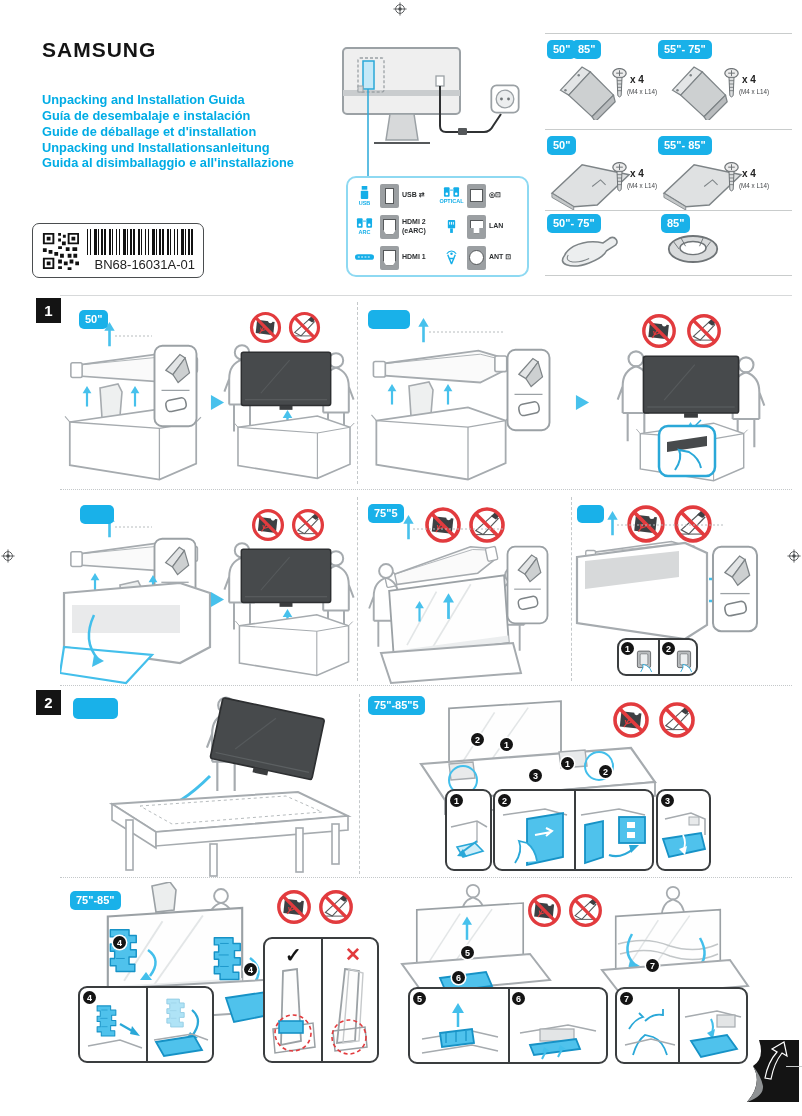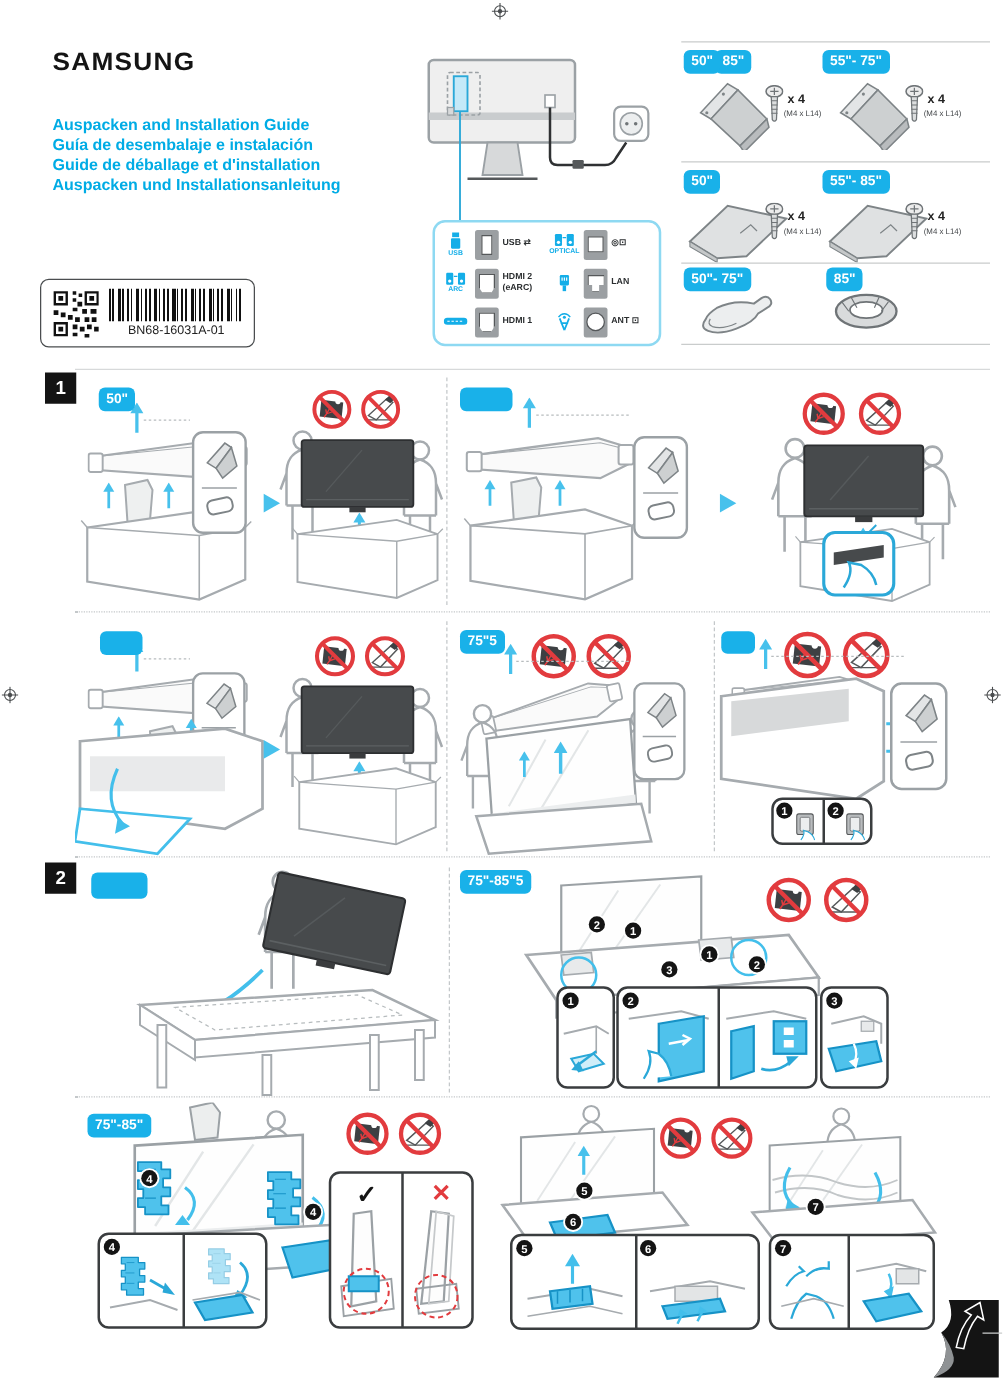--- a/index.html
+++ b/index.html
@@ -7,21 +7,21 @@
         font-family:"Liberation Sans",sans-serif;color:#222}
   .abs{position:absolute}
   
   .logo{font-size:21px;font-weight:800;letter-spacing:1px;color:#141414;transform:scaleY(.95)}
   .titles p{margin:0;font-size:12.8px;font-weight:bold;color:#00ace5;line-height:1.24}
   .labelbox{border:1.5px solid #4a4d4f;border-radius:7px;display:flex;align-items:center;gap:8px;
             padding:5px 8px;box-sizing:border-box;background:#fff}
   .barcode{width:108px;height:26px;background:repeating-linear-gradient(90deg,
            #111 0 1.5px,#fff 1.5px 3px,#111 3px 4.5px,#fff 4.5px 7.5px,#111 7.5px 10px,#fff 10px 11px,
            #111 11px 12px,#fff 12px 14.5px)}
-  .bctext{font-size:10px;color:#222;text-align:center;margin-top:2px}
+  .bctext{font-size:13px;color:#222;text-align:right;margin-top:2px}
   
   .badge{position:absolute;background:#19b1e9;color:#fff;font-weight:bold;font-size:11px;
          line-height:1;padding:4px 6px;border-radius:5px;white-space:nowrap;box-sizing:border-box}
   
   .secnum{position:absolute;width:25px;height:25px;background:#141414;color:#fff;font-size:15px;
           font-weight:bold;display:flex;align-items:center;justify-content:center}
   
   .hline{position:absolute;height:0;border-top:1px solid #c9cccc}
   .hdot{position:absolute;height:0;border-top:1.5px dotted #c4c8ca}
   .vdash{position:absolute;width:0;border-left:1px dashed #c4c8ca}
@@ -189,24 +189,25 @@
     </svg>
 <svg class="abs" style="left:1px;top:549px" width="14" height="14">
       <use href="#regMark" width="14" height="14"></use>
     </svg>
 <svg class="abs" style="left:787px;top:549px" width="14" height="14">
       <use href="#regMark" width="14" height="14"></use>
     </svg>
 
 <div class="abs logo" style="left:42px;top:38px">SAMSUNG</div>
 <div class="abs titles" style="left:42px;top:92px">
-  <p>Auspacken and Installation Guide</p>
+  <p>Unpacking and Installation Guida</p>
   <p>Guía de desembalaje e instalación</p>
   <p>Guide de déballage et d'installation</p>
-  <p>Auspacken und Installationsanleitung</p>
+  <p>Unpacking und Installationsanleitung</p>
+  <p>Guida al disimballaggio e all'installazione</p>
 </div>
 <div class="abs labelbox" style="left:32px;top:223px;width:172px;height:55px">
   <svg width="40" height="40">
         <use href="#qr" width="40" height="40"></use>
       </svg>
   <div>
     <div class="barcode"></div>
     <div class="bctext">BN68-16031A-01</div>
   </div>
 </div>

